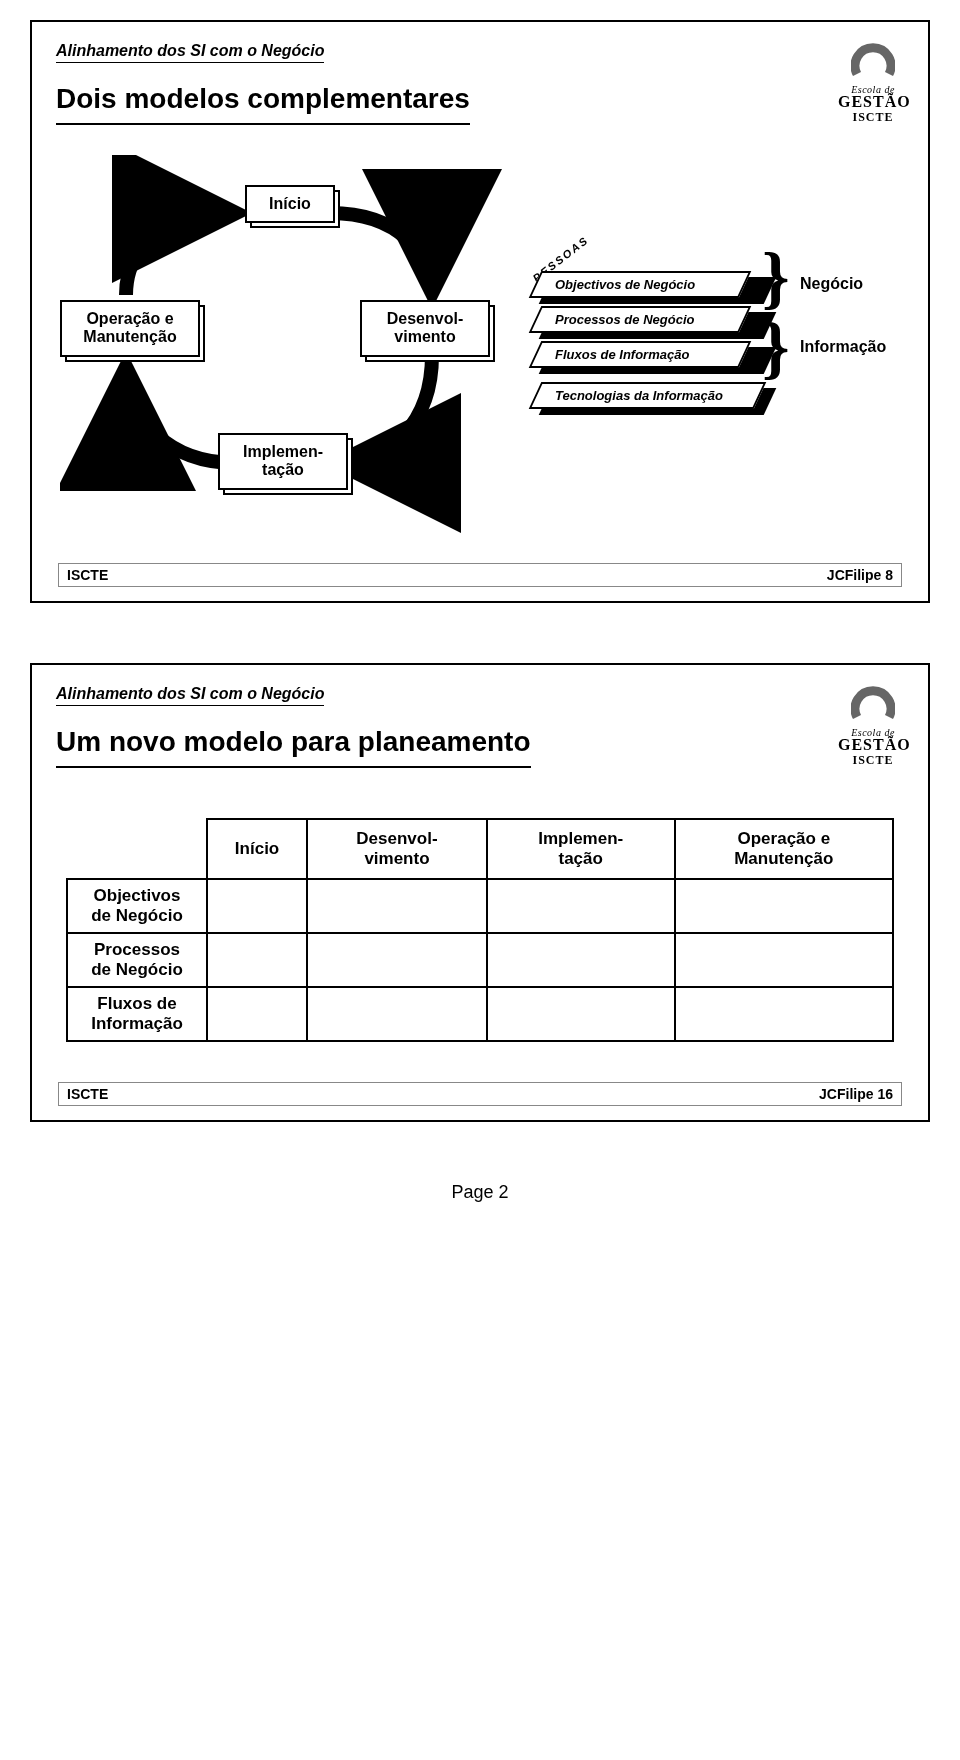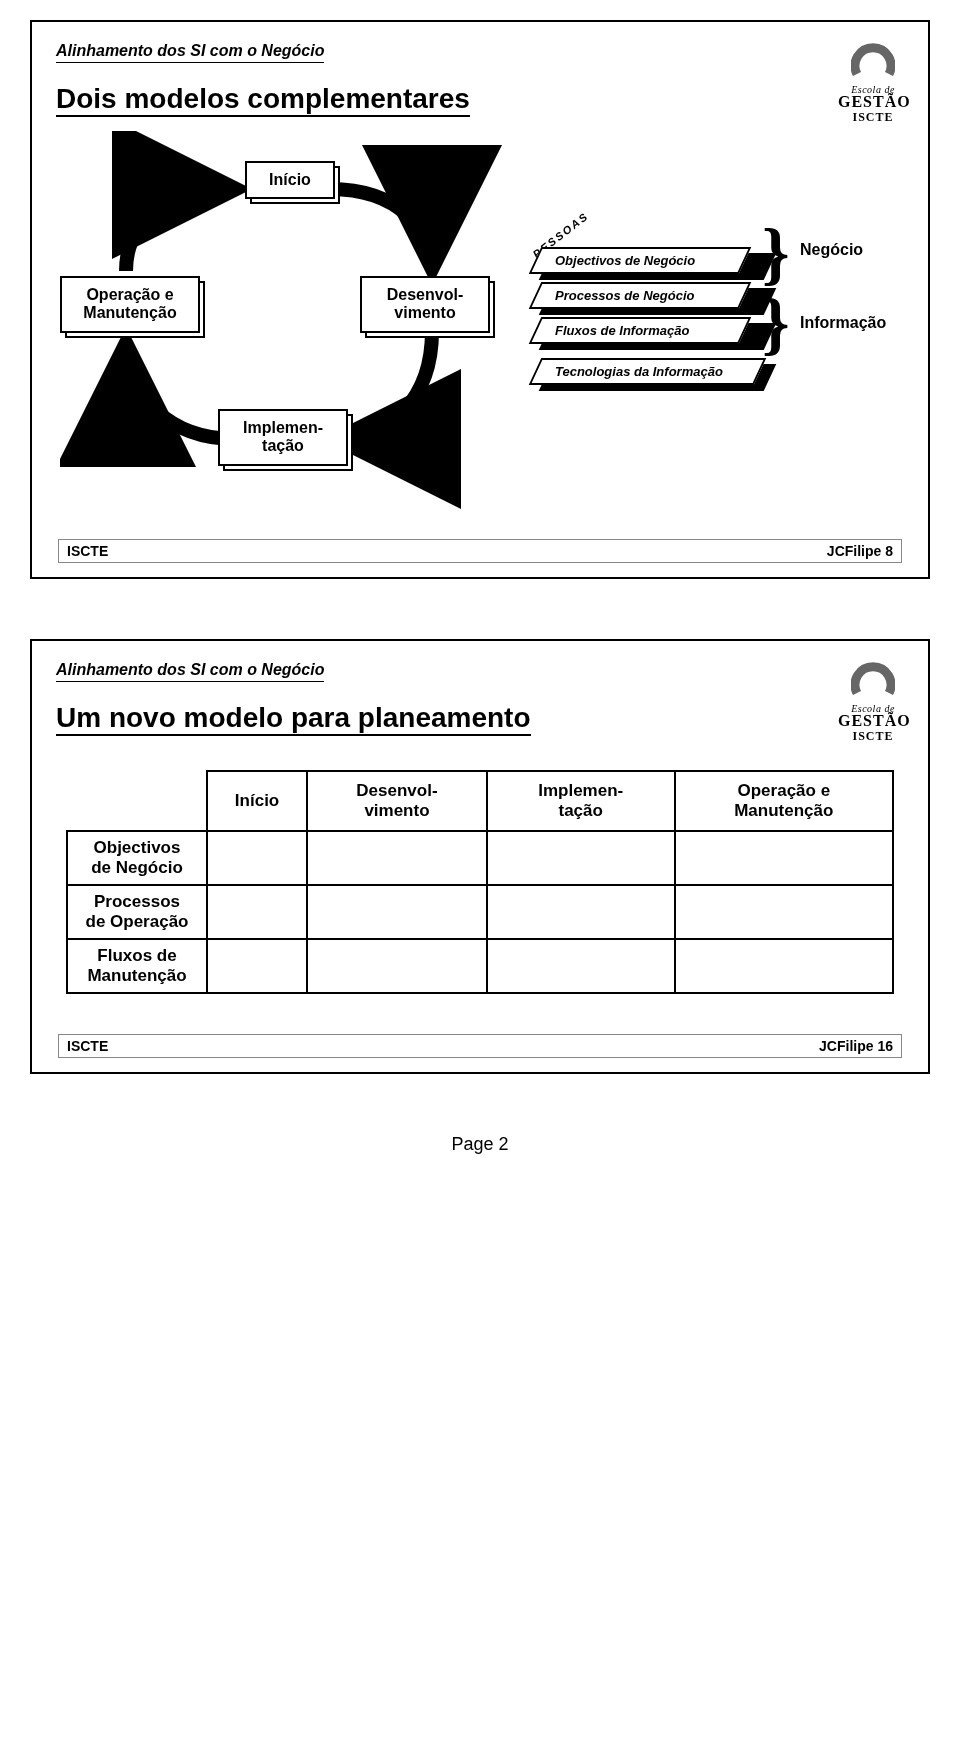--- a/index.html
+++ b/index.html
@@ -26,22 +26,22 @@
     border-bottom: 1.5px solid #000;
     display: inline-block;
     padding-bottom: 2px;
     margin-bottom: 20px;
   }
   .slide-title {
     font-size: 28px;
     font-weight: bold;
     border-bottom: 2px solid #000;
     display: inline-block;
-    padding-bottom: 0;
-    margin-bottom: 4px;
+    padding-bottom: 8px;
+    margin-bottom: 20px;
   }
   .logo {
     position: absolute;
     top: 14px;
     right: 20px;
     width: 70px;
     text-align: center;
     font-family: Georgia, serif;
   }
   .logo .arc {
@@ -260,21 +260,21 @@
         <div class="layer-front"><span>Fluxos de Informação</span></div>
       </div>
       <div class="layer-wrap" style="margin-top:14px;">
         <div class="layer-shadow"></div>
         <div class="layer-front" style="width:225px;"><span>Tecnologias da Informação</span></div>
       </div>
     </div>
 
     <div class="brace" style="left:702px; top:88px;">}</div>
     <div class="brace" style="left:702px; top:158px;">}</div>
-    <div class="side-label" style="left:740px; top:110px;">Negócio</div>
+    <div class="side-label" style="left:740px; top:120px;">Negócio</div>
     <div class="side-label" style="left:740px; top:183px;">Informação</div>
 
   </div>
 
   <div class="footer">
     <span>ISCTE</span>
     <span>
       <span>JCFilipe</span>&nbsp;<span class="pg">8</span>
     </span>
   </div>
@@ -312,29 +312,29 @@
       <tr>
         <th class="rowh" style="white-space:pre-line">Objectivos
 de Negócio</th>
         <td></td>
             <td></td>
             <td></td>
             <td></td>
       </tr>
       <tr>
         <th class="rowh" style="white-space:pre-line">Processos
-de Operação</th>
+de Negócio</th>
         <td></td>
             <td></td>
             <td></td>
             <td></td>
       </tr>
       <tr>
         <th class="rowh" style="white-space:pre-line">Fluxos de
-Manutenção</th>
+Informação</th>
         <td></td>
             <td></td>
             <td></td>
             <td></td>
       </tr>
     </tbody>
       </table>
   </div>
 
   <div class="footer">

